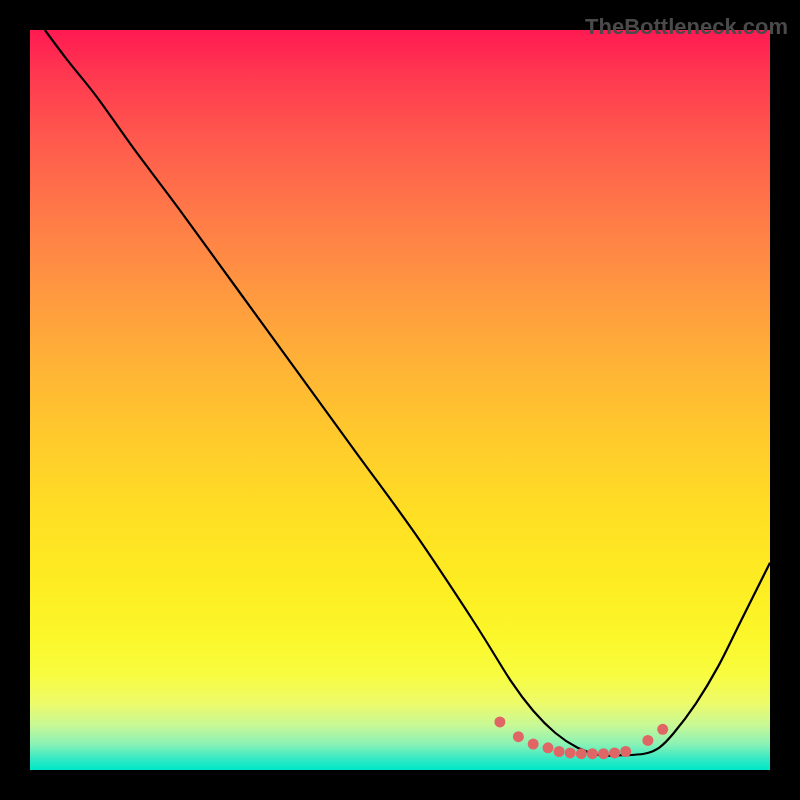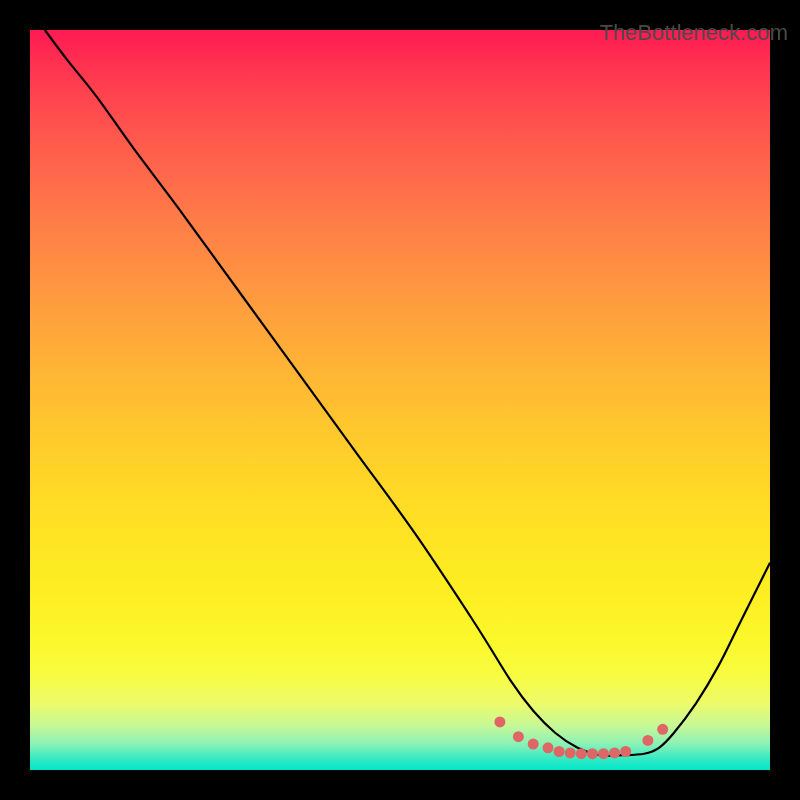--- a/index.html
+++ b/index.html
@@ -1,25 +1,25 @@
 <!DOCTYPE html>
 <html><head>
 <meta charset="utf-8">
 <style>
   * { margin: 0; padding: 0; box-sizing: border-box; }
   html, body { width: 800px; height: 800px; overflow: hidden; }
   body { background: #000; position: relative; font-family: Arial, sans-serif; }
 
   .watermark {
     position: absolute;
-    top: 20px;
+    top: 14px;
     right: 12px;
     color: #4a4a4a;
     font-size: 22px;
-    font-weight: normal;
+    font-weight: bold;
     z-index: 10;
   }
 
   .plot-area {
     position: absolute;
     left: 30px;
     top: 30px;
     width: 740px;
     height: 740px;
     background: linear-gradient(to bottom,

